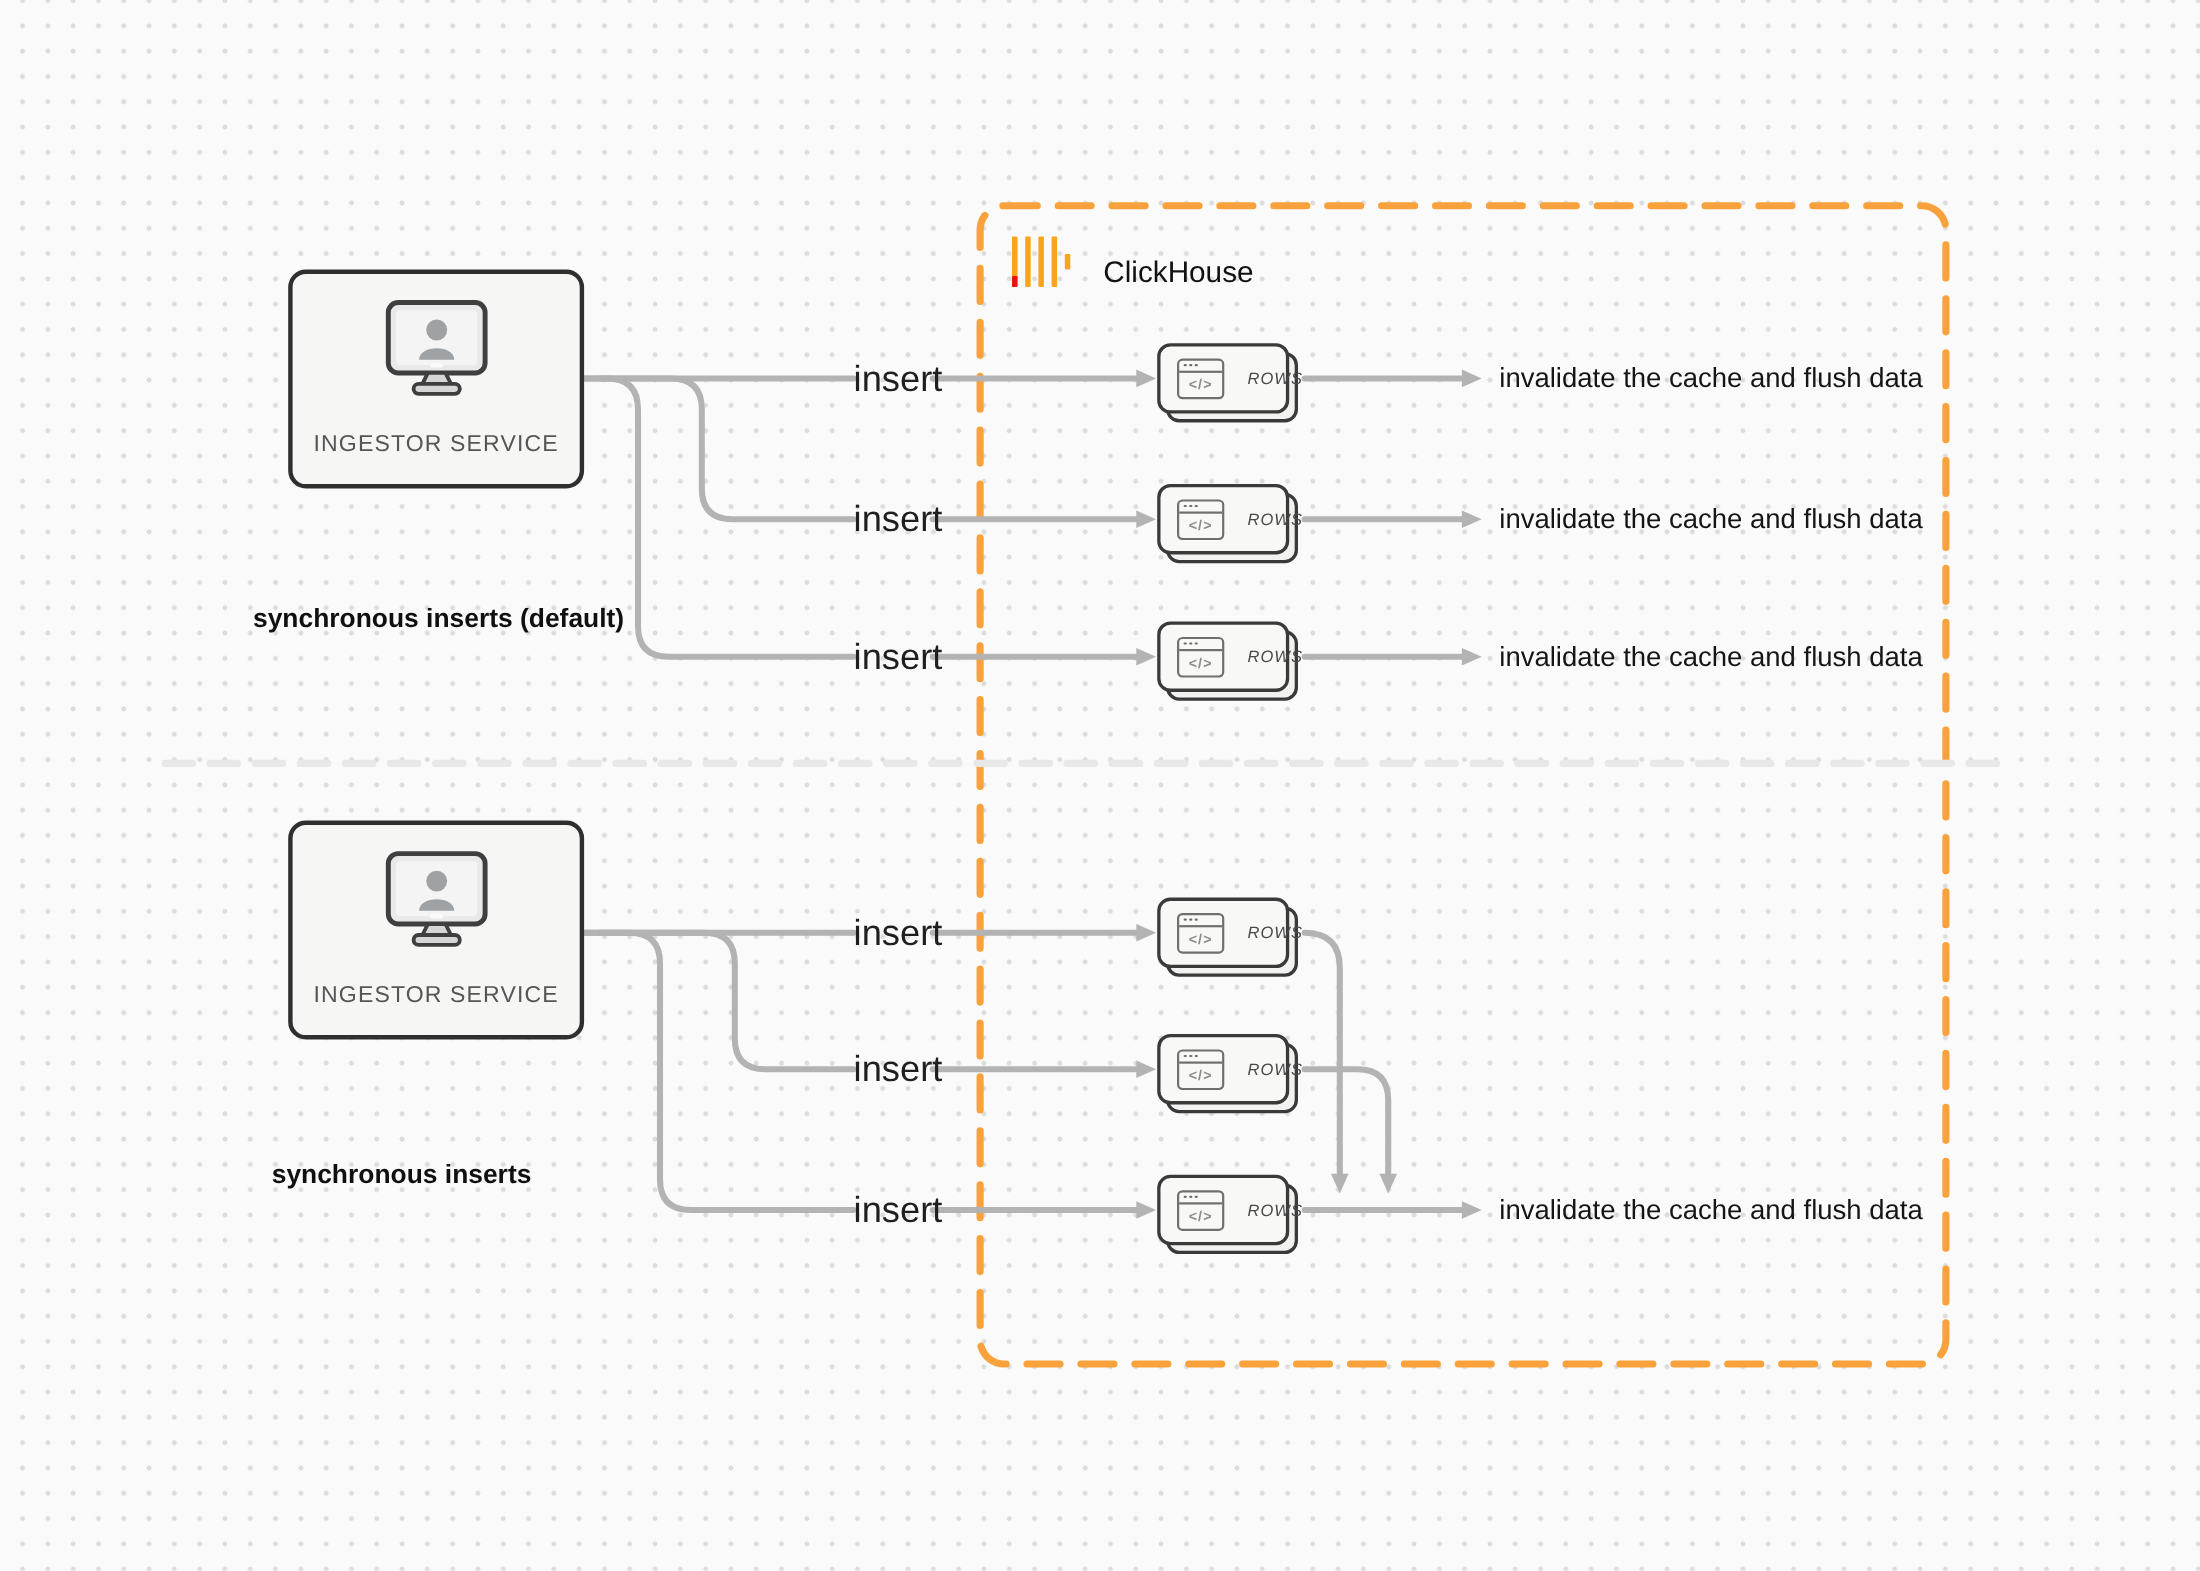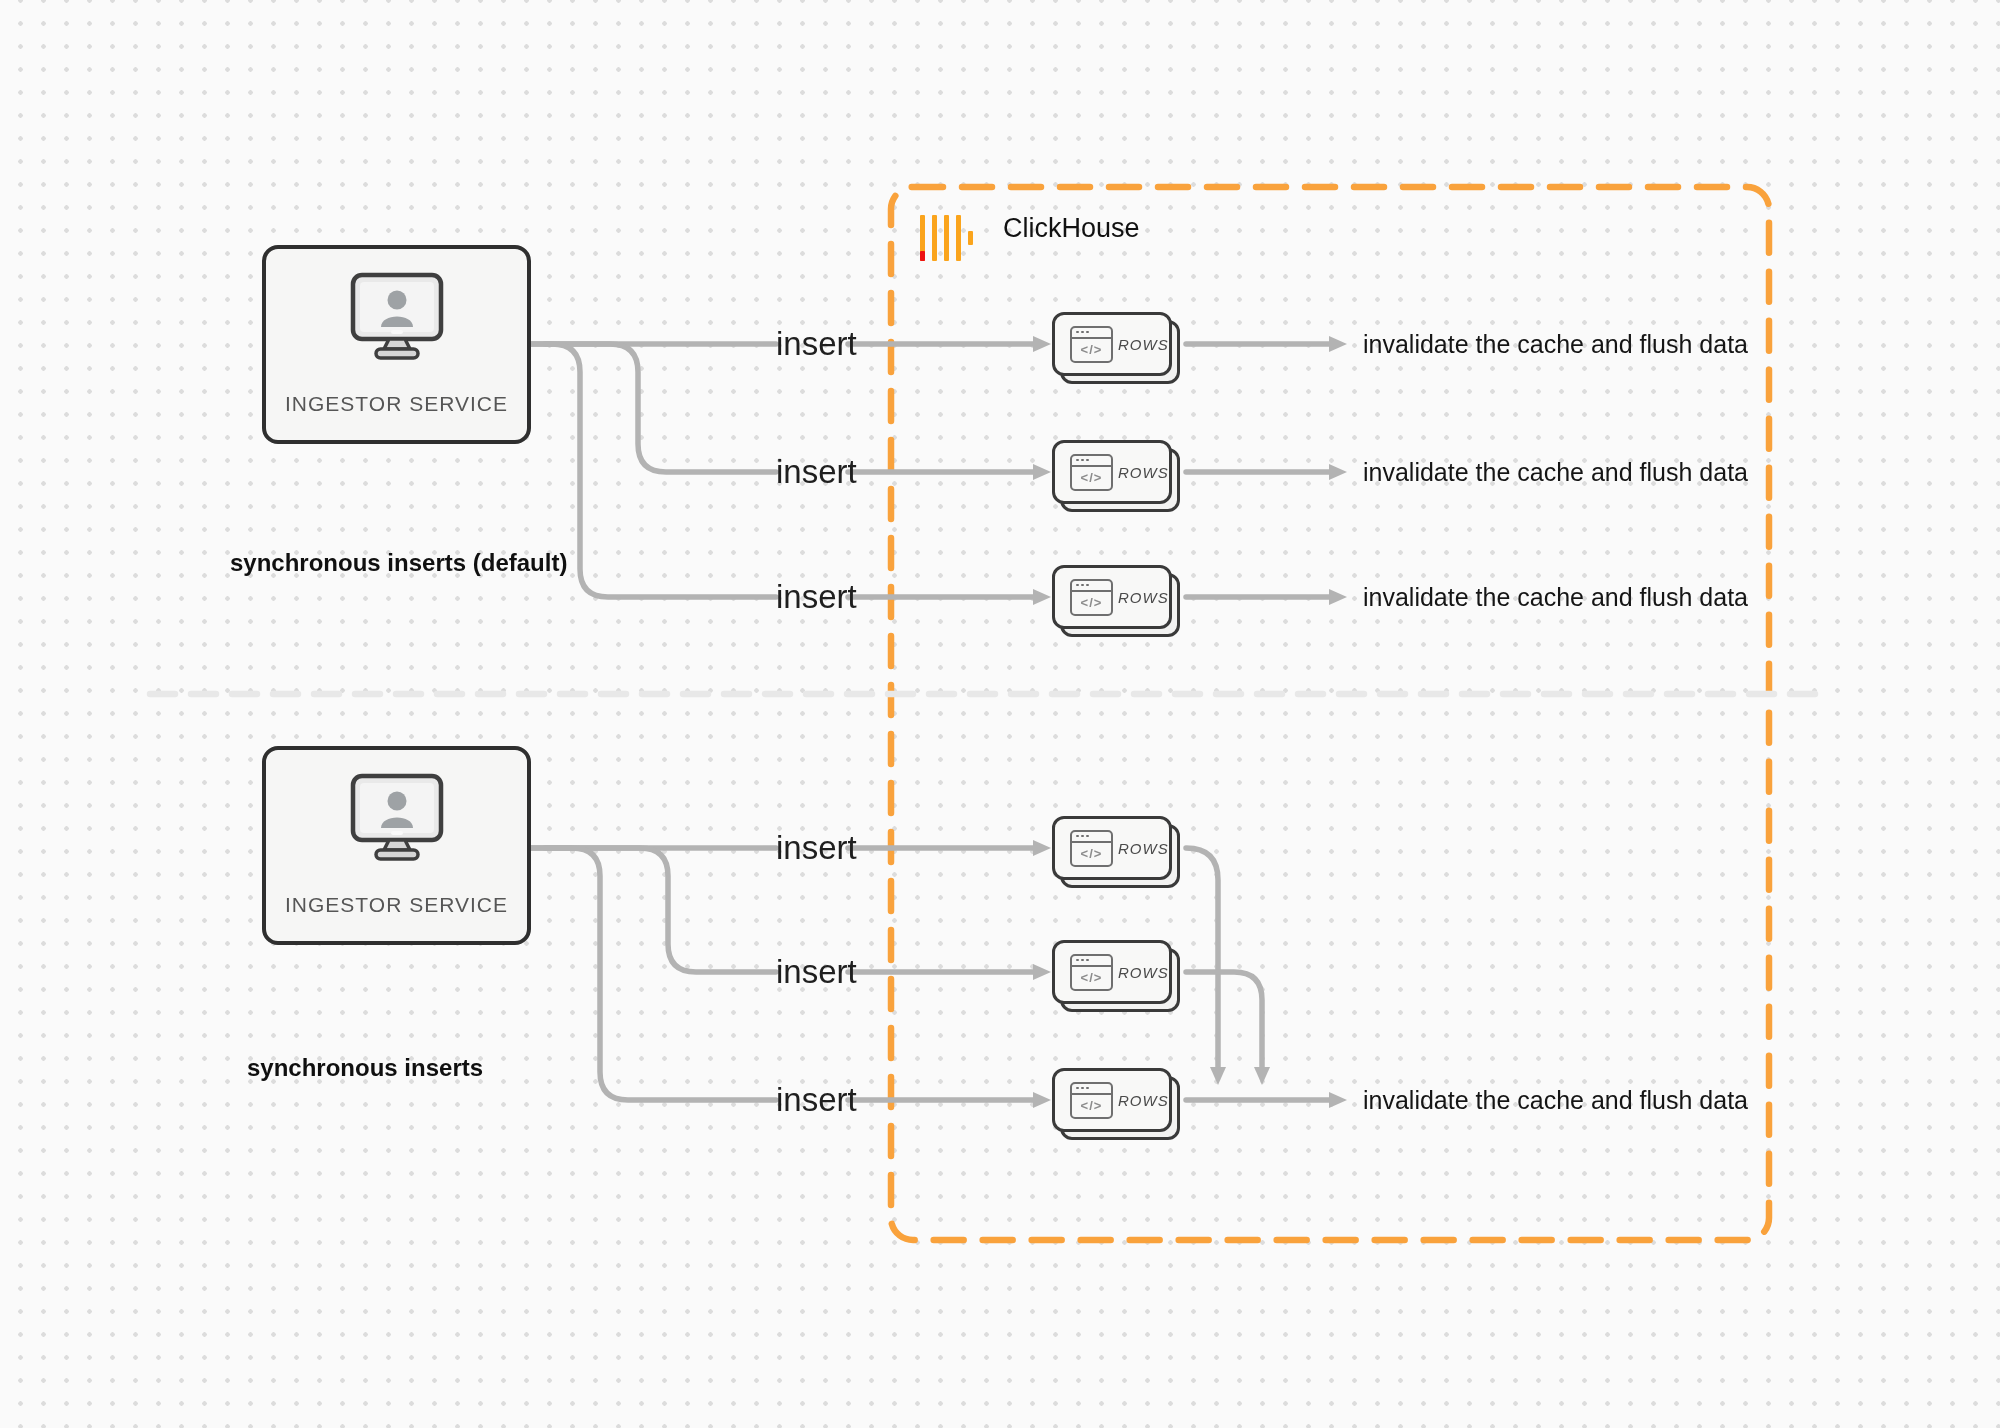--- a/index.html
+++ b/index.html
@@ -41,23 +41,23 @@
   .rows-card .back{left:8px;top:8px;background:#F2F2F1;}
   .rows-card .front{left:0;top:0;display:flex;align-items:center;}
   .browser-icon{
     box-sizing:border-box;width:43px;height:37px;margin-left:15px;flex:0 0 auto;
     border:2.5px solid #6F6F6F;border-radius:5px;background:#F8F8F7;
   }
   .bi-top{height:9px;border-bottom:2.5px solid #6F6F6F;display:flex;align-items:center;padding-left:4px;gap:2.5px;}
   .bi-top .dot{width:2.5px;height:2.5px;border-radius:50%;background:#6F6F6F;}
   .bi-body{height:22px;display:flex;align-items:center;justify-content:center;
     font-size:13px;font-weight:bold;color:#8C8C8C;letter-spacing:1px;}
-  .rows-text{margin-left:5px;font-size:15px;font-style:italic;color:#4A4A4A;letter-spacing:1px;}
-  
-  .ch-header{position:absolute;left:918px;top:213px;display:flex;align-items:flex-start;gap:27px;z-index:2;}
+  .rows-text{margin-left:21px;font-size:15px;font-style:italic;color:#4A4A4A;letter-spacing:1px;}
+  
+  .ch-header{position:absolute;left:918px;top:213px;display:flex;align-items:flex-end;gap:27px;z-index:2;}
   .ch-title{font-size:27px;font-weight:500;color:#111;}
 </style>
 </head>
 <body>
 
 <div class="canvas">
 
   <svg class="overlay" width="2000" height="1428" viewBox="0 0 2000 1428">
     <defs>
       <marker id="ah" orient="auto" markerUnits="userSpaceOnUse" markerWidth="24" markerHeight="24" refX="3" refY="11">

